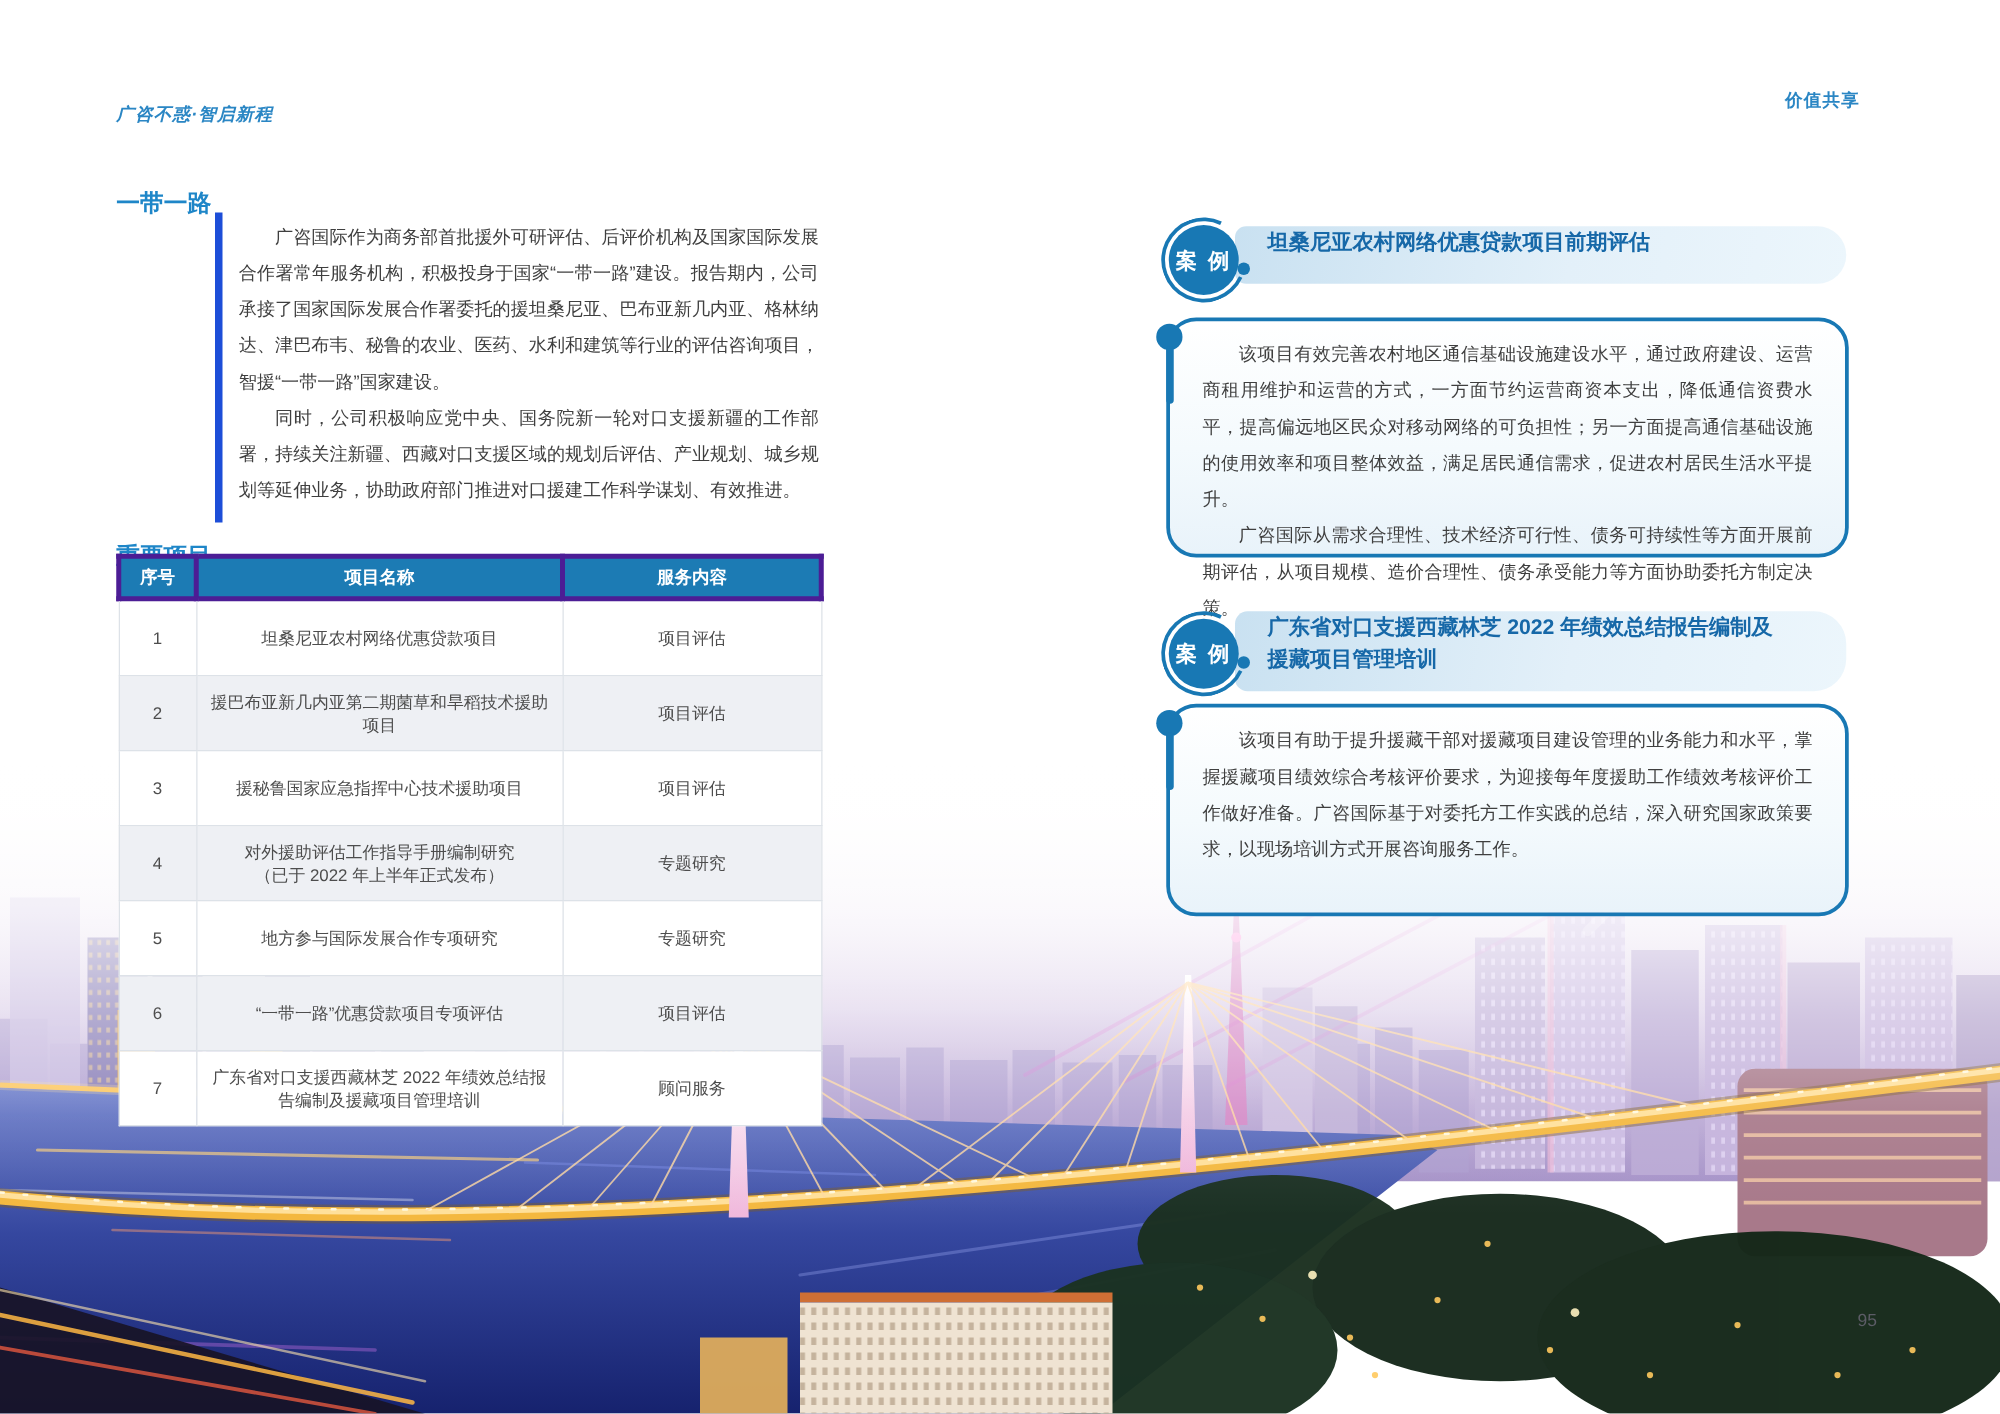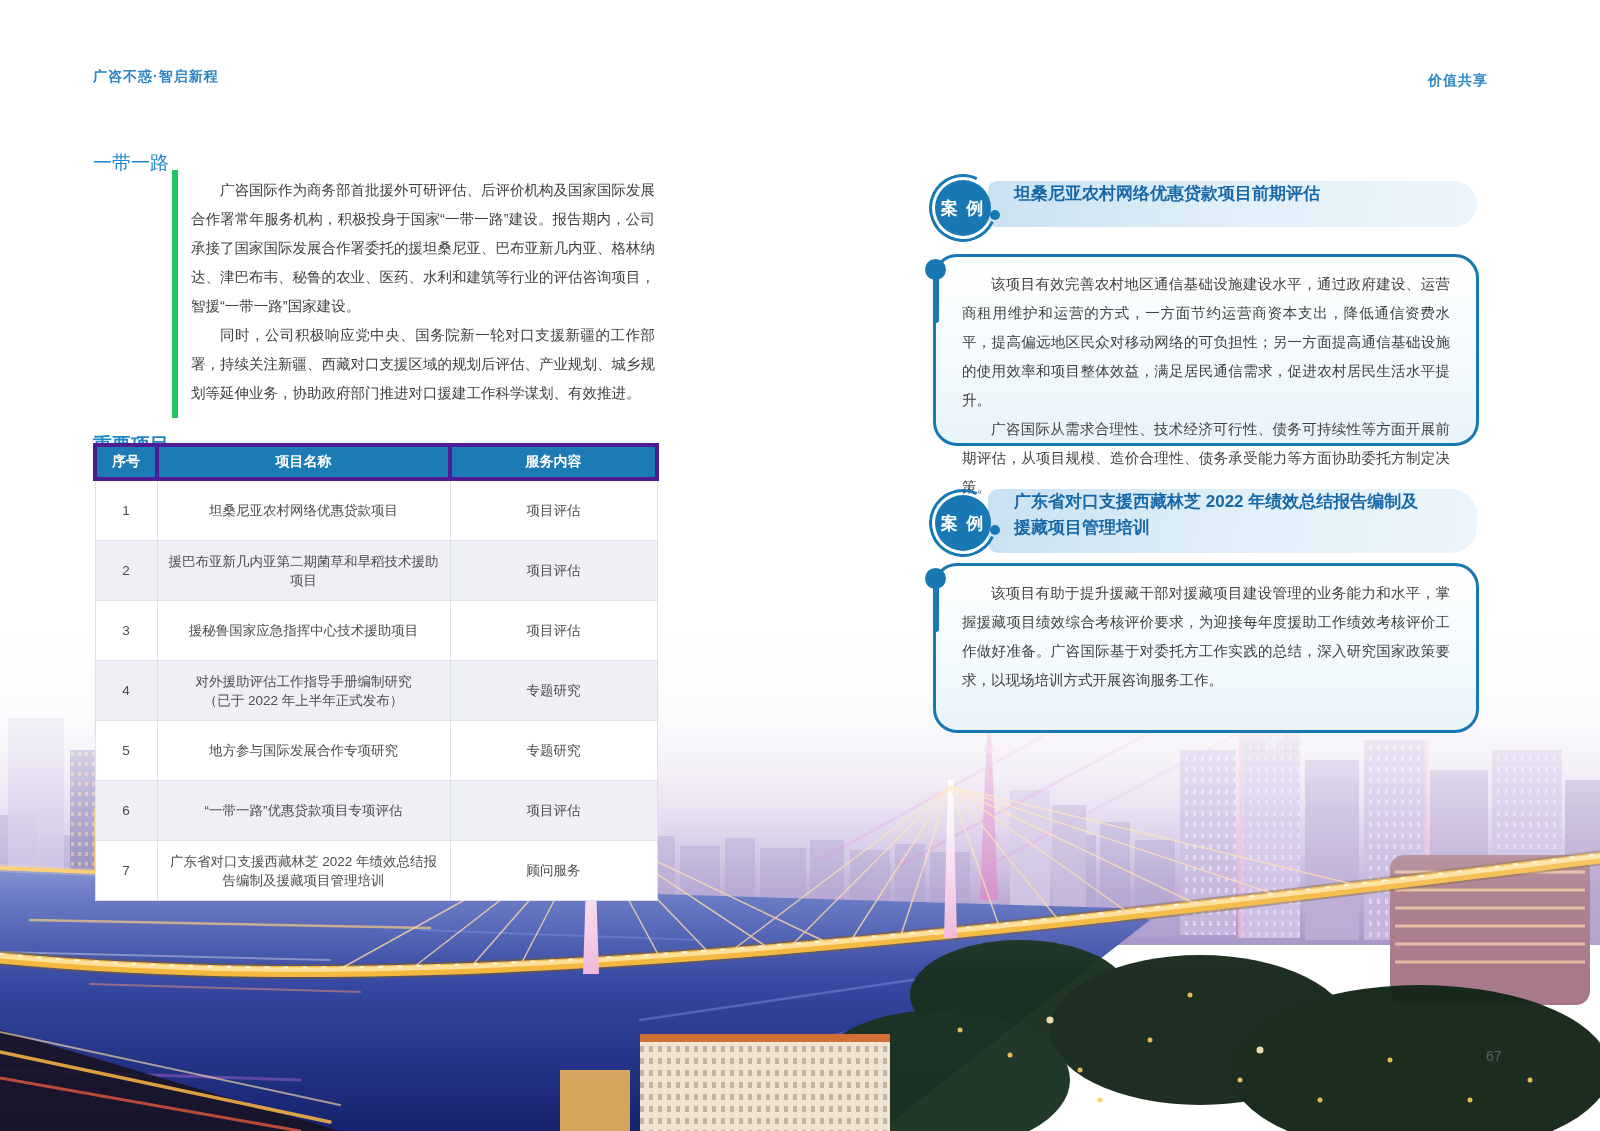--- a/index.html
+++ b/index.html
@@ -1,25 +1,25 @@
 <!DOCTYPE html>
 <html><head>
 <meta charset="utf-8">
 <style>
   html,body{margin:0;padding:0;}
   .page{
     position:relative;width:1600px;height:1131px;background:#ffffff;
     font-family:"Liberation Sans","DejaVu Sans",sans-serif;overflow:hidden;
   }
   
-  .hdr-left{position:absolute;left:93px;top:68px;font-size:14px;font-weight:bold;color:#2a86c4;letter-spacing:1px;}
+  .hdr-left{position:absolute;left:93px;top:83px;font-size:14px;font-weight:bold;color:#2a86c4;letter-spacing:1px;font-style:italic;}
   .hdr-right{position:absolute;right:112px;top:72px;font-size:14px;font-weight:bold;color:#2a86c4;letter-spacing:1px;}
   
-  .belt-title{position:absolute;left:93px;top:150px;font-size:19px;font-weight:normal;color:#1e86c8;}
-  .belt-body{position:absolute;left:172px;top:170px;width:483px;border-left:6px solid #22c55e;padding:6px 0 10px 13px;box-sizing:border-box;}
+  .belt-title{position:absolute;left:93px;top:150px;font-size:19px;font-weight:bold;color:#1e86c8;}
+  .belt-body{position:absolute;left:172px;top:170px;width:483px;border-left:6px solid #1d4ed8;padding:6px 0 10px 13px;box-sizing:border-box;}
   .para{margin:0;font-size:14.5px;line-height:29px;color:#3f3f3f;text-align:justify;text-indent:2em;}
   .projects-title{position:absolute;left:93px;top:400px;font-size:19px;font-weight:bold;color:#1e86c8;margin-top:32px;}
   table.projects{position:absolute;left:93px;top:443px;width:562px;border-collapse:collapse;table-layout:fixed;}
   table.projects th{background:#1c7bb4;color:#ffffff;font-size:14px;font-weight:bold;height:30px;border:4px solid #4c1d95;padding:0;}
   table.projects td{background:#ffffff;border:1px solid #dde2e8;font-size:13.5px;color:#4d4d4d;text-align:center;
     height:51px;padding:4px 10px;line-height:19px;white-space:pre-line;}
   table.projects tr.alt td{background:#eef0f4;}
   
   .case-badge{position:absolute;width:68px;height:68px;text-align:center;}
   .case-badge .ring{position:absolute;left:0;top:0;width:62px;height:62px;border:3px solid #1878b4;border-radius:50%;
@@ -335,14 +335,14 @@
   </div>
   <div class="case-badge" style="left:929px;top:489px;">
     <span class="ring"></span>
     <span class="ring-dot"></span>
     <span class="circle">案 例</span>
   </div>
   <div class="case-box" style="top:563px;height:170px;">
     <p class="para">该项目有助于提升援藏干部对援藏项目建设管理的业务能力和水平，掌握援藏项目绩效综合考核评价要求，为迎接每年度援助工作绩效考核评价工作做好准备。广咨国际基于对委托方工作实践的总结，深入研究国家政策要求，以现场培训方式开展咨询服务工作。</p>
   </div>
 
-  <div class="page-num">67</div>
+  <div class="page-num">95</div>
 </div>
 
 </body></html>

